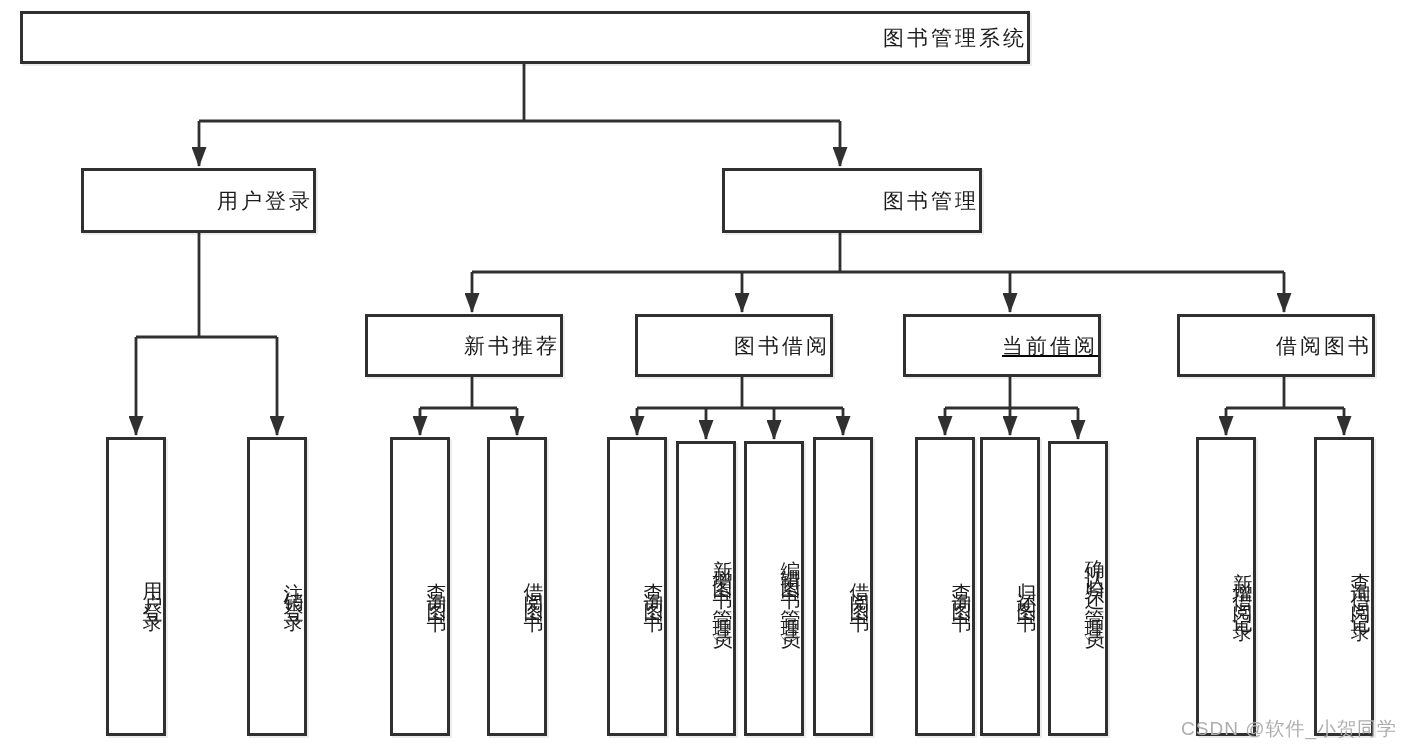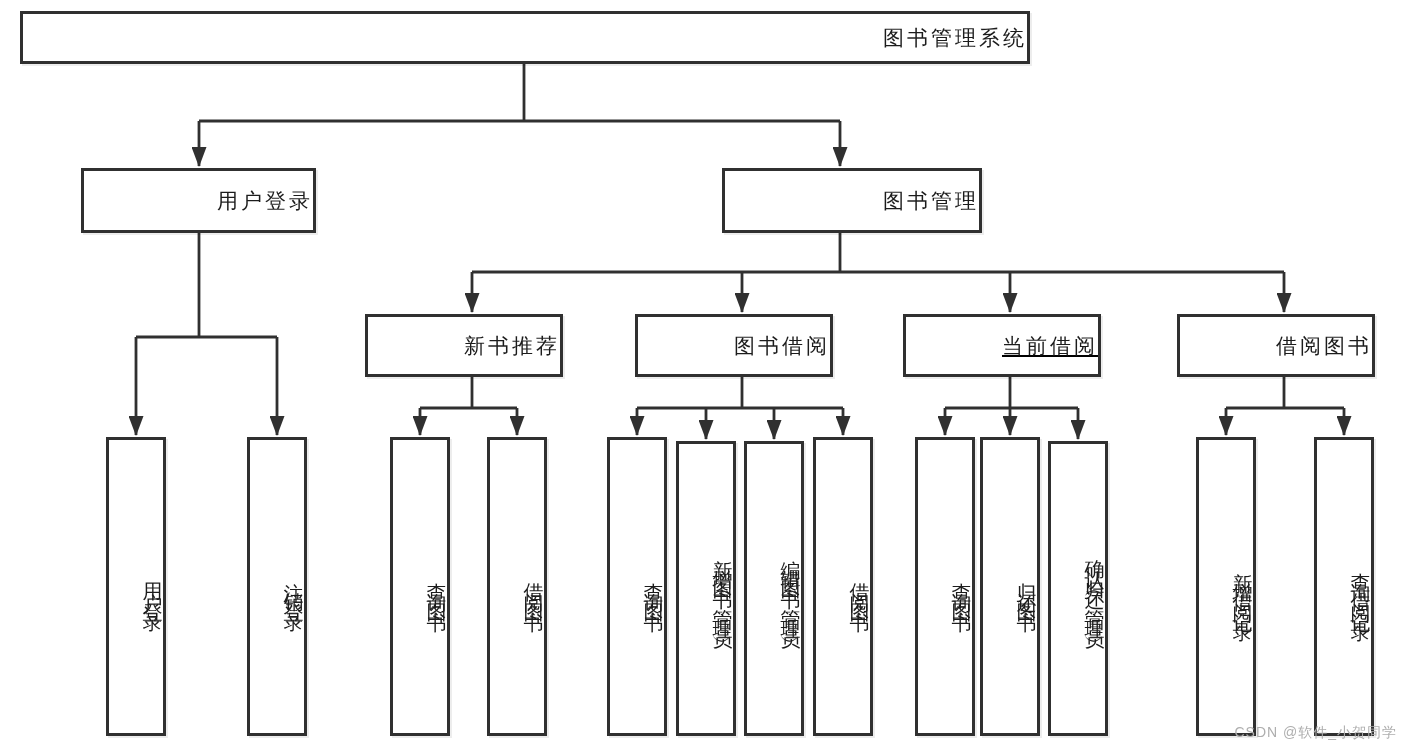--- a/index.html
+++ b/index.html
@@ -70,21 +70,21 @@
   .l-bbb     { left: 813px; }
   .l-cbq     { left: 915px; }
   .l-cbr     { left: 980px; }
   .l-cbc     { left: 1048px; }
   .l-ra      { left: 1196px; }
   .l-rq      { left: 1314px; }
   .watermark {
     position: absolute;
     right: 8px;
     bottom: 5px;
-    font-size: 14px;
+    font-size: 19px;
     color: #aeaeae;
     letter-spacing: 1px;
     z-index: 3;
     white-space: nowrap;
   }
 </style>
 </head>
 <body>
 
 <div class="stage">

